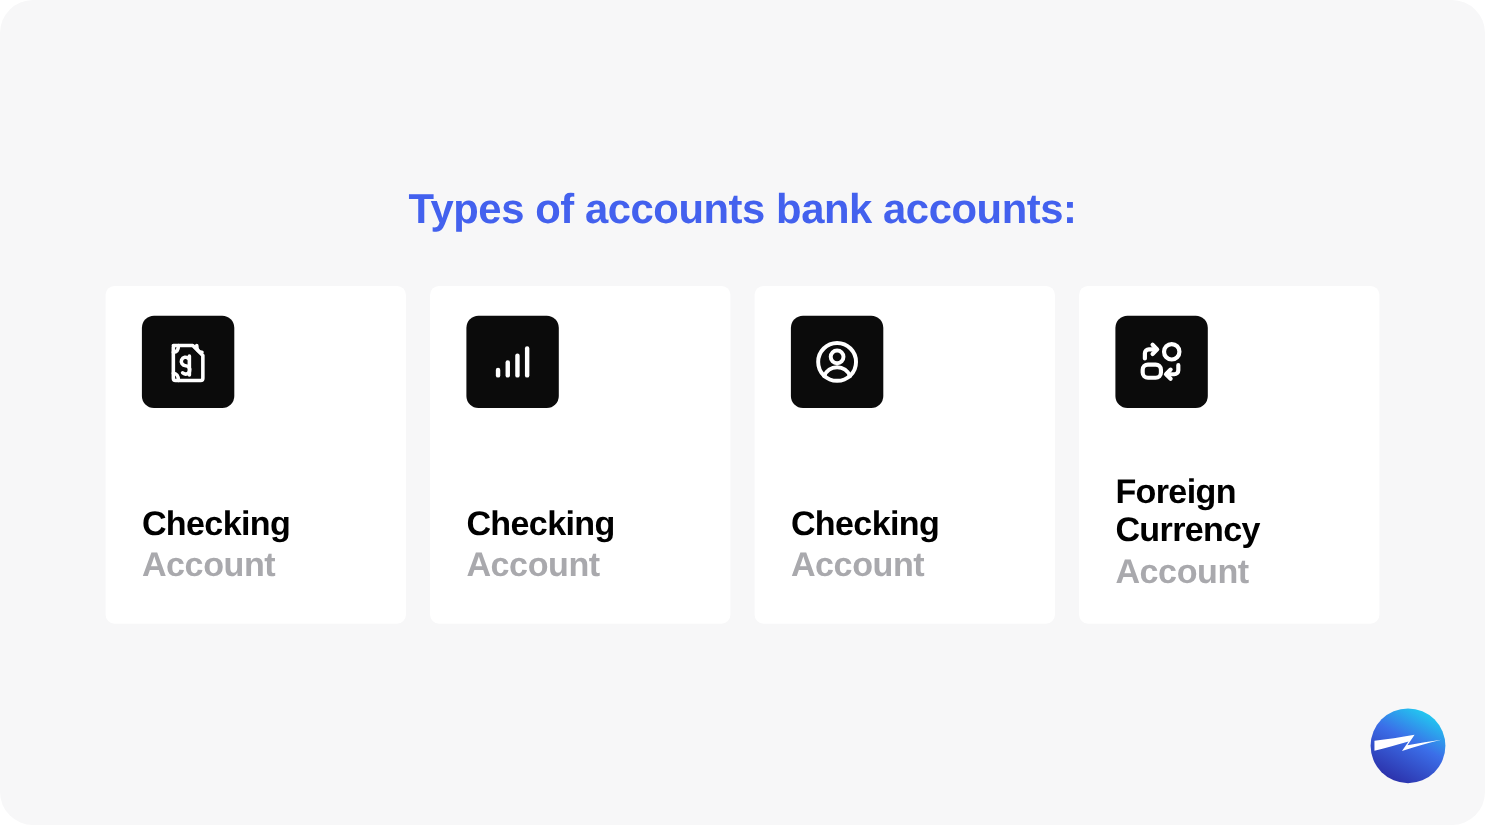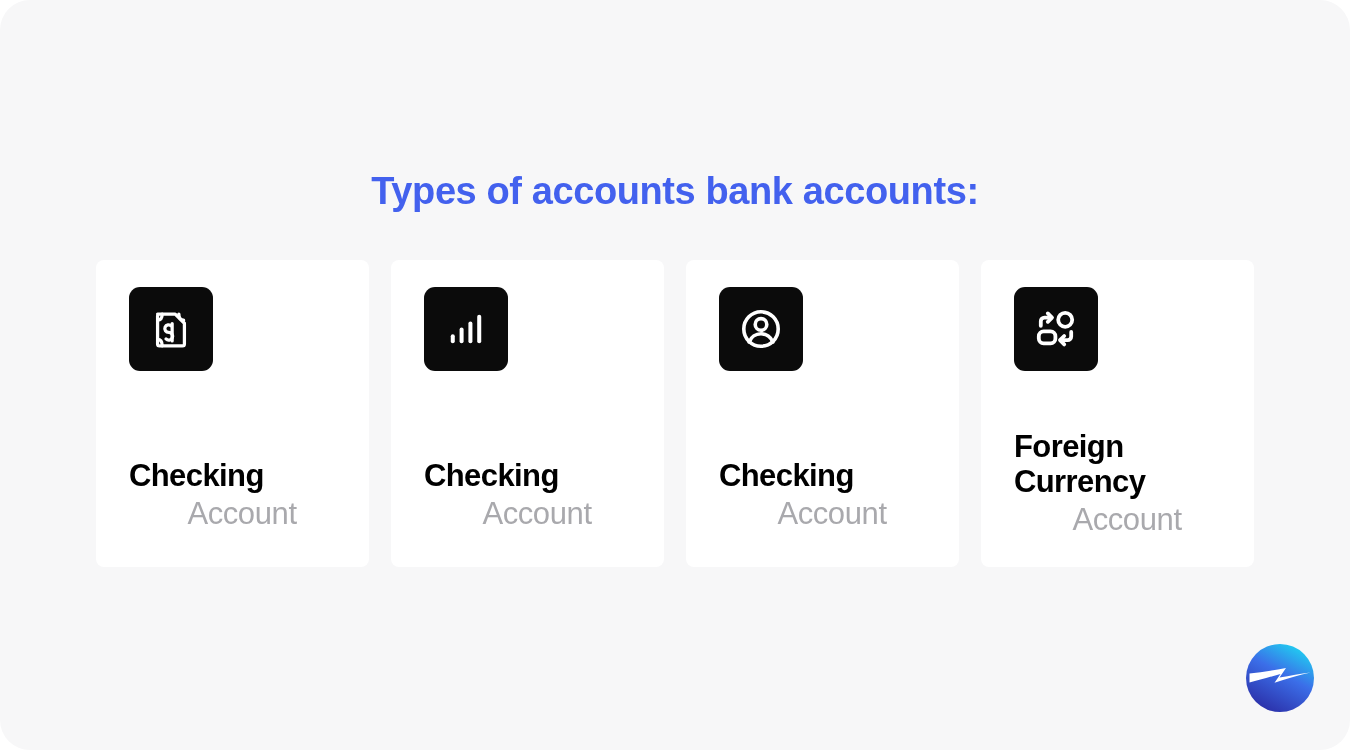--- a/index.html
+++ b/index.html
@@ -87,26 +87,25 @@
   .card-title {
     font-size: 31px;
     font-weight: 700;
     color: #000000;
     line-height: 1.16;
     letter-spacing: -0.6px;
   }
 
   .card-sub {
     font-size: 31px;
-    font-weight: 400;
+    font-weight: 700;
     color: #a9a9ad;
     line-height: 1.18;
     letter-spacing: -0.4px;
     margin-top: 2px;
-    text-align: center;
   }
 
   
   .logo {
     position: absolute;
     left: 1243px;
     top: 641px;
     width: 74px;
     height: 74px;
   }

